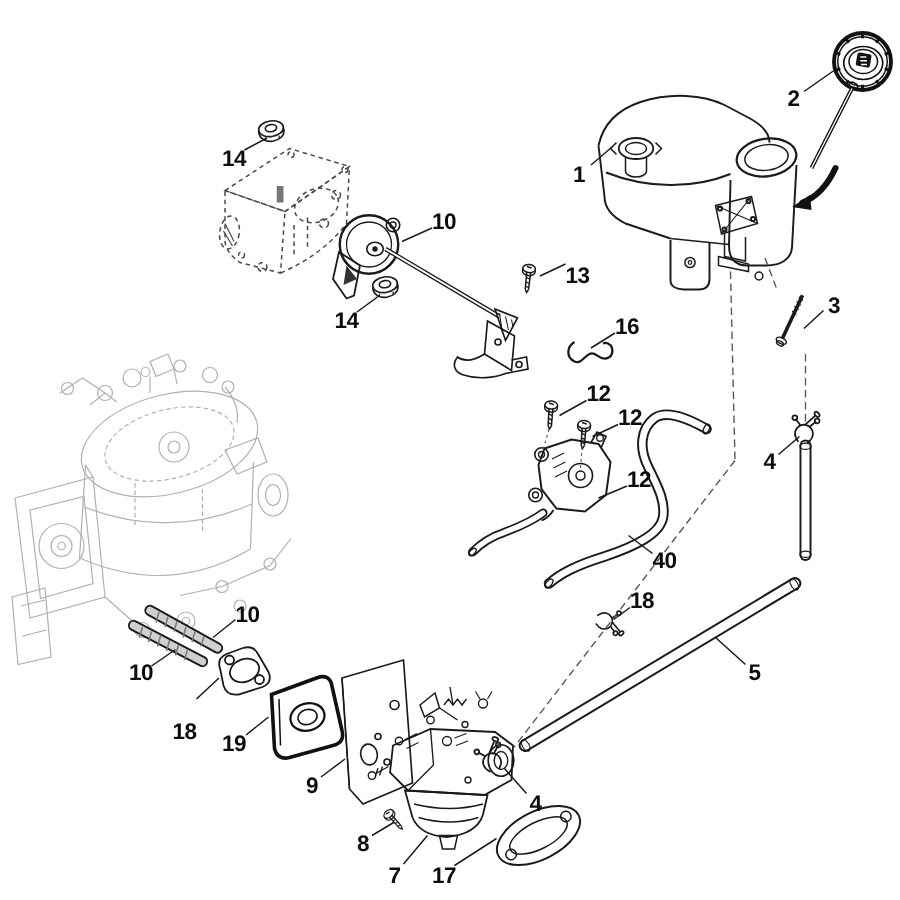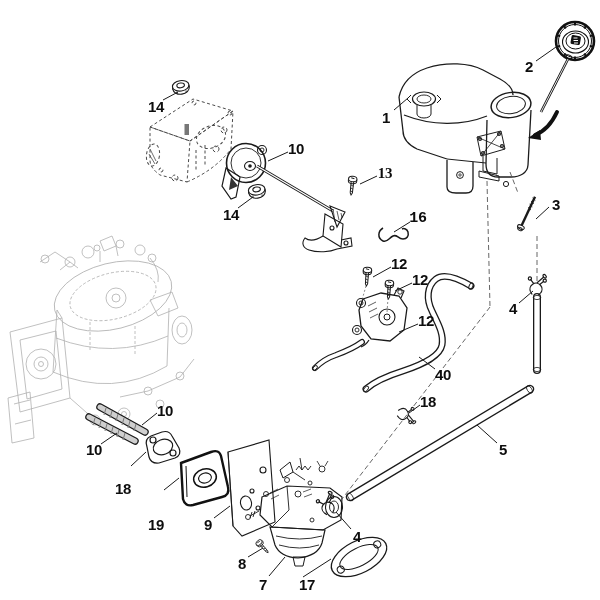--- a/index.html
+++ b/index.html
@@ -333,24 +333,24 @@
       <div class="callout" style="left: 357px; top: 536px;">4</div>
       <div class="callout" style="left: 503px; top: 449px;">5</div>
       <div class="callout" style="left: 263px; top: 584px;">7</div>
       <div class="callout" style="left: 242px; top: 563px;">8</div>
       <div class="callout" style="left: 208px; top: 524px;">9</div>
       <div class="callout" style="left: 165px; top: 410px;">10</div>
       <div class="callout" style="left: 94px; top: 449px;">10</div>
       <div class="callout" style="left: 426px; top: 320px;">12</div>
       <div class="callout" style="left: 399px; top: 263px;">12</div>
       <div class="callout" style="left: 420px; top: 279px;">12</div>
-      <div class="callout" style="left: 385px; top: 173px; font-family: Liberation Serif, serif;">13</div>
+      <div class="callout" style="left: 385px; top: 184px;">13</div>
       <div class="callout" style="left: 156px; top: 106px;">14</div>
       <div class="callout" style="left: 231px; top: 214px;">14</div>
       <div class="callout" style="left: 296px; top: 148px;">10</div>
-      <div class="callout" style="left: 418px; top: 218px; font-family: Liberation Mono, monospace;">16</div>
-      <div class="callout" style="left: 296px; top: 584px; margin-left: 11px;">17</div>
+      <div class="callout" style="left: 418px; top: 218px;">16</div>
+      <div class="callout" style="left: 296px; top: 584px;">17</div>
       <div class="callout" style="left: 123px; top: 488px;">18</div>
-      <div class="callout" style="left: 156px; top: 524px;">19</div>
+      <div class="callout" style="left: 156px; top: 496px;">19</div>
       <div class="callout" style="left: 443px; top: 374px;">40</div>
       <div class="callout" style="left: 428px; top: 401px;">18</div>
     </div>
 </div>
 
 </body></html>

